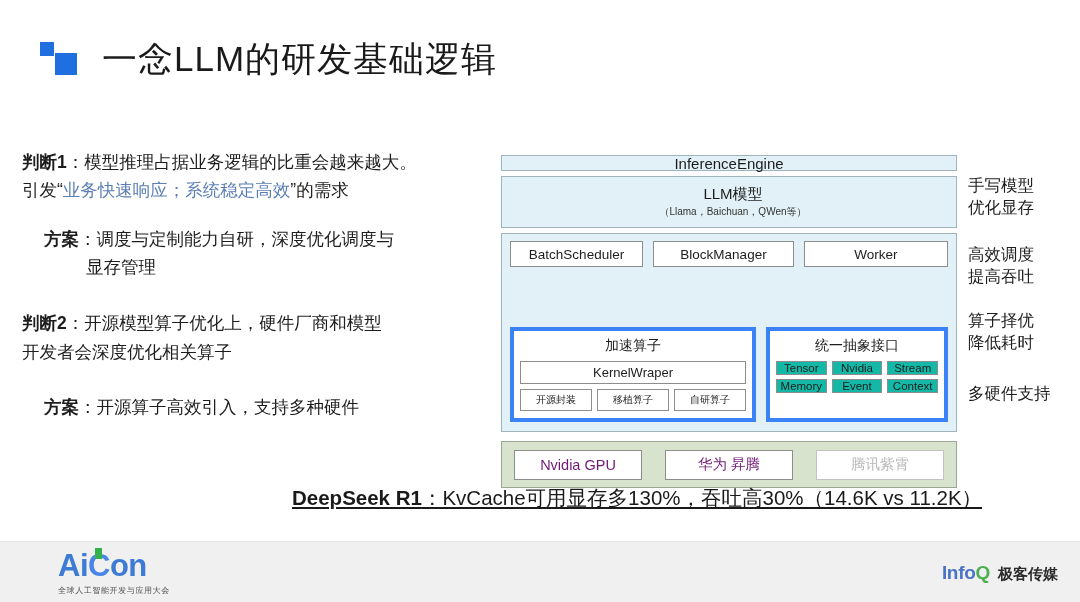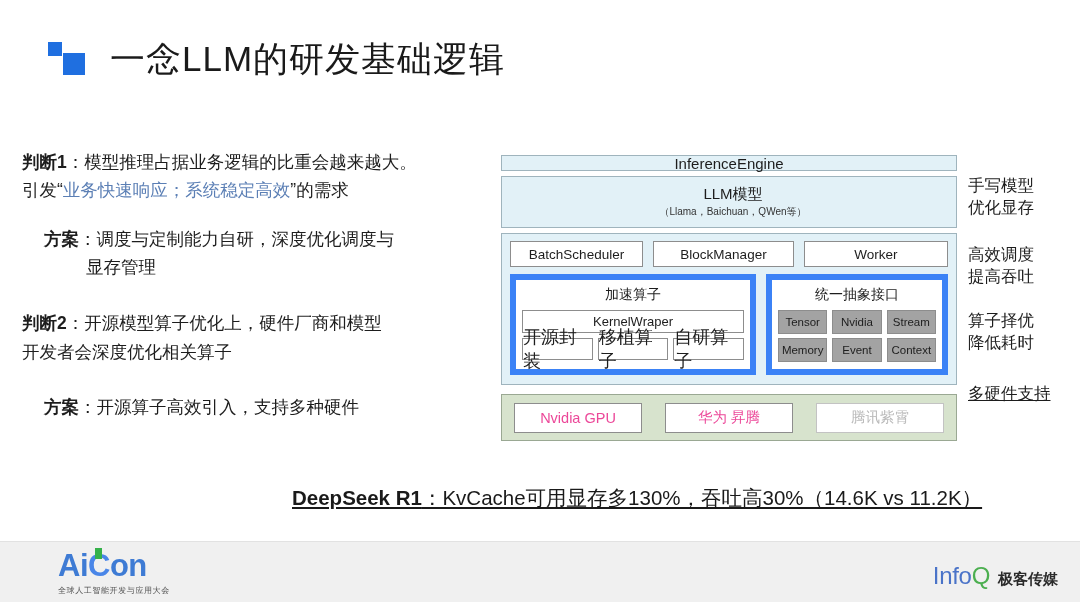--- a/index.html
+++ b/index.html
@@ -5,21 +5,21 @@
   * { box-sizing: border-box; margin: 0; padding: 0; }
   html, body {
     width: 1080px; height: 602px;
     background: #ffffff;
     font-family: "Liberation Sans", "DejaVu Sans", sans-serif;
     overflow: hidden;
   }
   .slide { position: relative; width: 1080px; height: 602px; background: #fff; }
 
   
-  .title-row { position: absolute; left: 46px; top: 38px; display: flex; align-items: center; }
+  .title-row { position: absolute; left: 38px; top: 38px; display: flex; align-items: center; }
   .logo-mark { position: relative; width: 42px; height: 40px; margin-right: 22px; }
   .logo-mark .sq-small {
     position: absolute; left: 2px; top: 4px; width: 14px; height: 14px;
     background: #1f6fe0;
   }
   .logo-mark .sq-large {
     position: absolute; left: 17px; top: 15px; width: 22px; height: 22px;
     background: #1f6fe0;
   }
   .slide-title {
@@ -52,81 +52,82 @@
   .band.model {
     height: 52px; display: flex; flex-direction: column;
     align-items: center; justify-content: center; gap: 1px; padding-left: 8px;
   }
   .band.model .m-title { font-size: 15px; color: #1d1d1d; }
   .band.model .m-sub { font-size: 10px; color: #333; }
 
   .band.core {
     padding: 7px 8px 9px 8px; margin-bottom: 9px;
   }
-  .core-row-top { display: flex; gap: 10px; margin-bottom: 7px; }
+  .core-row-top { display: flex; gap: 10px; margin-bottom: 16px; }
   .chip {
     background: #ffffff; border: 1px solid #8d8d8d;
     font-size: 13.5px; color: #1d1d1d;
     display: flex; align-items: center; justify-content: center;
     height: 26px;
   }
   .chip.sched { flex: 0 0 133px; }
   .chip.block { flex: 0 0 141px; }
   .chip.worker { flex: 1 1 auto; }
 
   .core-row-bottom { display: flex; gap: 10px; align-items: stretch; }
   .subbox {
-    background: #ffffff; border: 6px solid #3b82f6;
+    background: #ffffff; border: 4px solid #3b82f6;
     padding: 5px 6px 7px 6px;
+    margin-top: 44px;
   }
   .subbox .sb-title {
     font-size: 14px; color: #1d1d1d; text-align: center;
     margin-bottom: 6px; margin-top: 1px;
   }
   .sb-left { flex: 0 0 246px; }
   .sb-right { flex: 1 1 auto; }
   .kernel-wrap {
     border: 1px solid #8d8d8d; height: 23px; display: flex;
     align-items: center; justify-content: center; font-size: 13px;
     color: #1d1d1d; margin-bottom: 5px; background: #fff;
   }
   .op-row { display: flex; gap: 5px; }
   .op-row .op {
     flex: 1; border: 1px solid #8d8d8d; height: 22px;
     display: flex; align-items: center; justify-content: center;
-    font-size: 18px; color: #1d1d1d; background: #fff;
+    font-size: 10px; color: #1d1d1d; background: #fff;
   }
   .api-grid { display: flex; flex-direction: column; gap: 4px; }
   .api-row { display: flex; gap: 5px; }
   .api-row .api {
-    flex: 1; border: 1px solid #8d8d8d; height: 24px;
+    flex: 1; border: 1px solid #8d8d8d; height: 14px;
     display: flex; align-items: center; justify-content: center;
-    font-size: 11.5px; color: #1d1d1d; background: #a3a3a3;
+    font-size: 11.5px; color: #1d1d1d; background: #14b8a6;
   }
 
   .band.hw {
     background: #d7e3cd; border: 1px solid #9aa893;
     height: 47px; display: flex; align-items: center;
     justify-content: space-between; padding: 0 12px; margin-bottom: 0;
   }
   .hw-chip {
     background: #ffffff; border: 1px solid #8d8d8d;
     height: 30px; flex: 0 0 128px;
     display: flex; align-items: center; justify-content: center;
-    font-size: 14.5px; color: #ec4899;
+    font-size: 14.5px; color: #701a75;
   }
   .hw-chip.dim { color: #b9b9b9; border-color: #c3c3c3; }
 
   
   .annos { position: absolute; left: 968px; top: 174px; width: 112px; }
   .anno {
     font-size: 16.5px; color: #1d1d1d; line-height: 1.35;
     margin-bottom: 20px; white-space: nowrap;
   }
-  .anno:last-child { margin-bottom: 12px; text-decoration: underline; }
+  .anno:last-child { margin-bottom: 12px; }
   .anno.a1 { margin-bottom: 24px; }
   .anno.a2 { margin-bottom: 22px; }
   .anno.a3 { margin-bottom: 28px; }
 
   
   .bottom-line {
     position: absolute; left: 292px; top: 484px;
     font-size: 20.5px; color: #1a1a1a; white-space: nowrap; text-decoration: underline;
   }
   .bottom-line .bold { font-weight: bold; }
@@ -149,21 +150,21 @@
   .aicon-dot {
     position: absolute; left: 37px; top: -2px;
     width: 7px; height: 11px; background: #35b14a;
   }
   .aicon-sub {
     font-size: 8px; color: #555; letter-spacing: 0.6px;
     margin-top: 4px; white-space: nowrap;
   }
   .infoq { position: absolute; right: 22px; top: 20px; display: flex; align-items: baseline; }
   .infoq .iq {
-    font-size: 24px; font-weight: normal; letter-spacing: -0.3px;
+    font-size: 19px; font-weight: bold; letter-spacing: -0.3px;
   }
   .infoq .iq .info { color: #4a73c8; }
   .infoq .iq .q { color: #4caf50; }
   .infoq .jike {
     font-size: 15px; color: #2b2b2b; margin-left: 8px; font-weight: 600;
   }
 </style>
 </head>
 <body>
 

